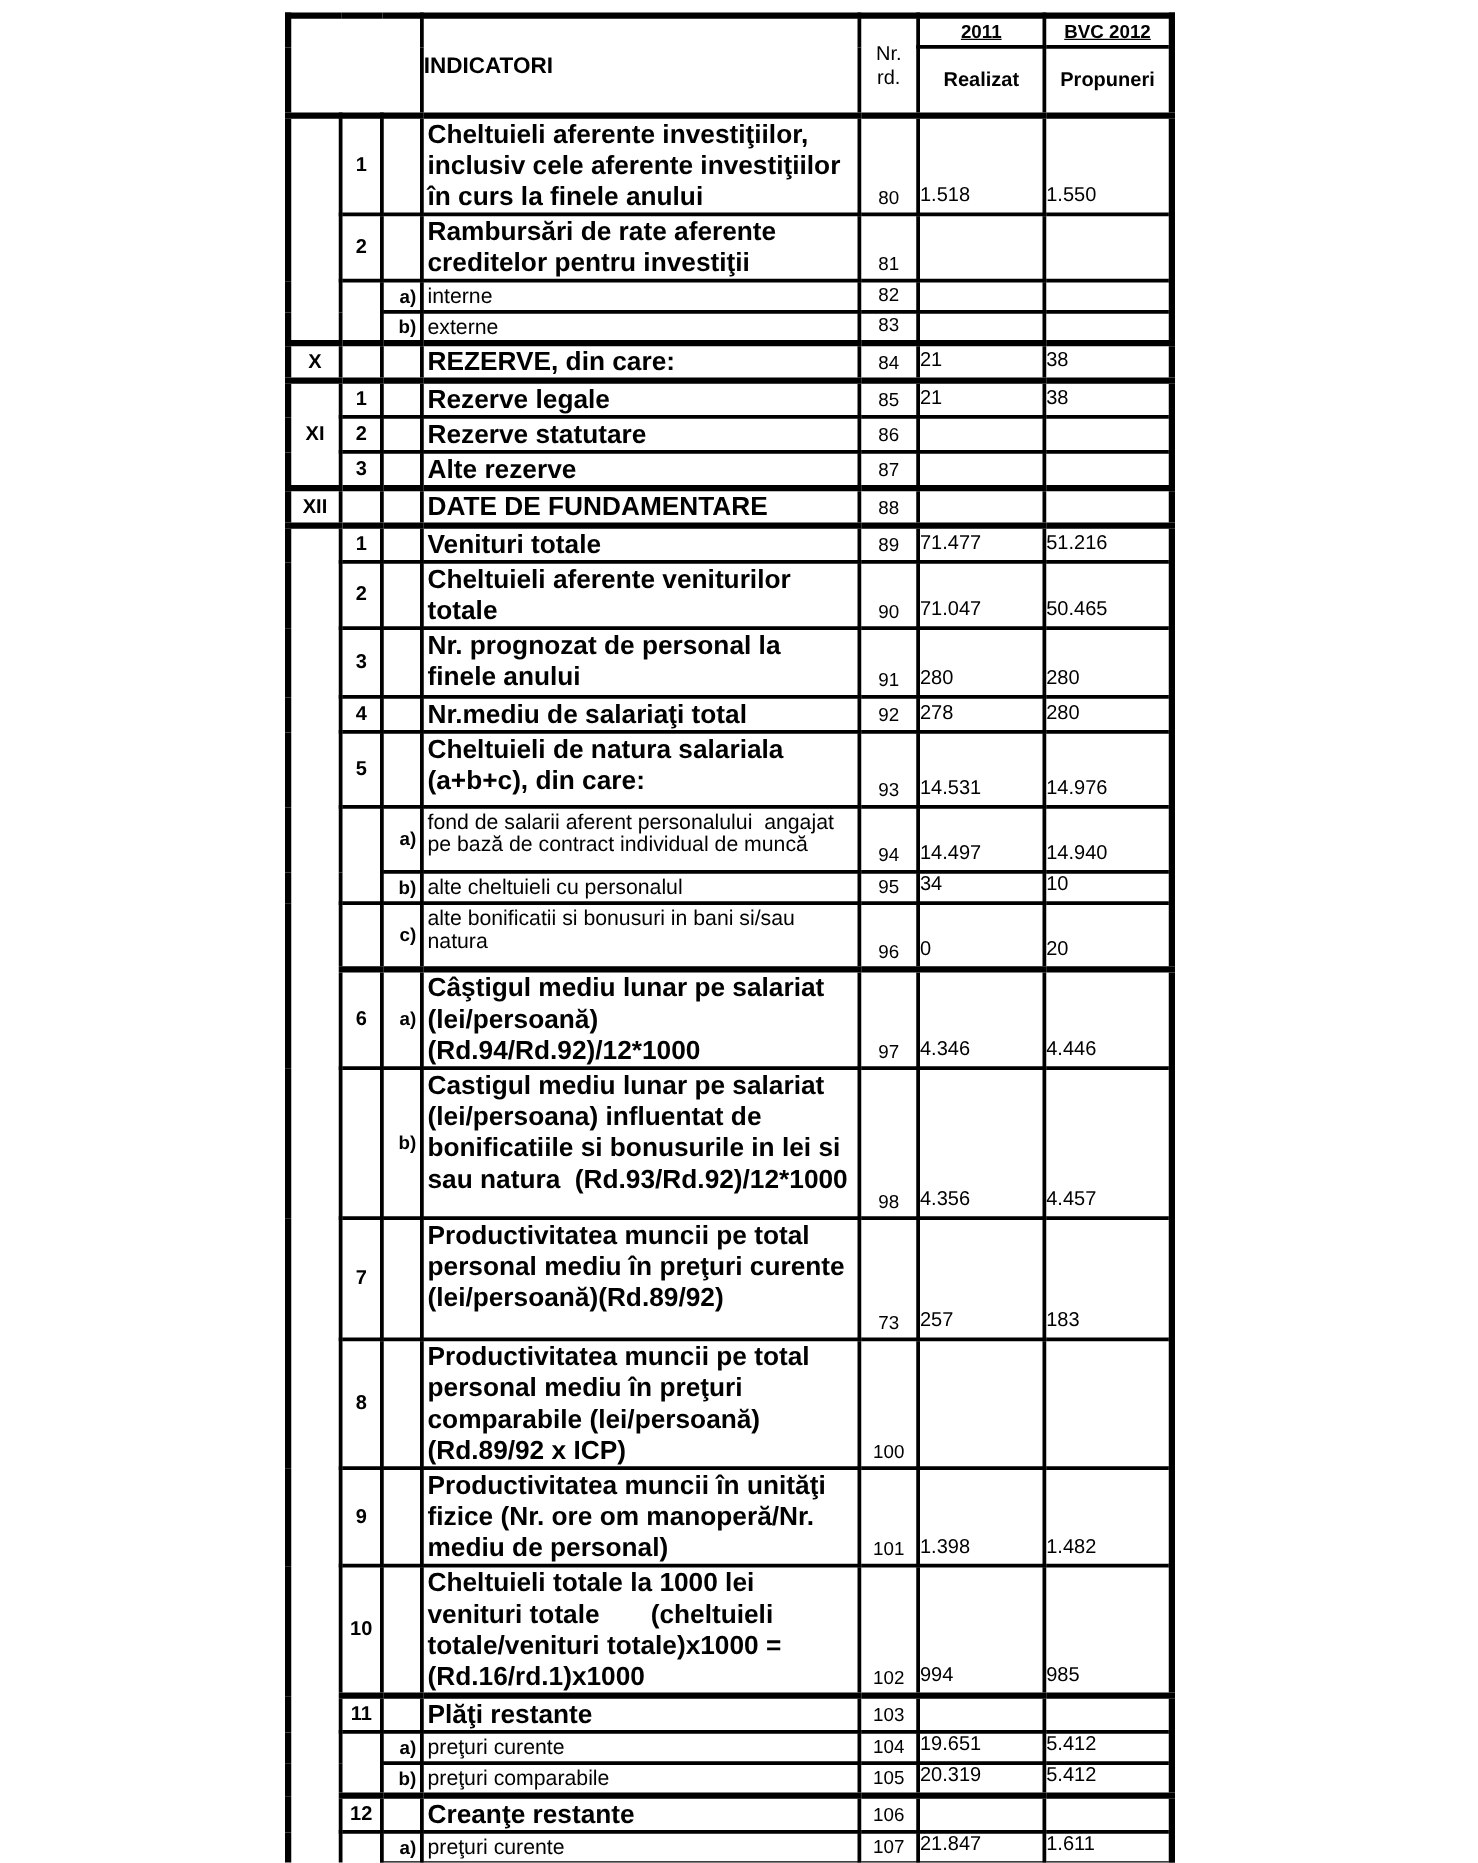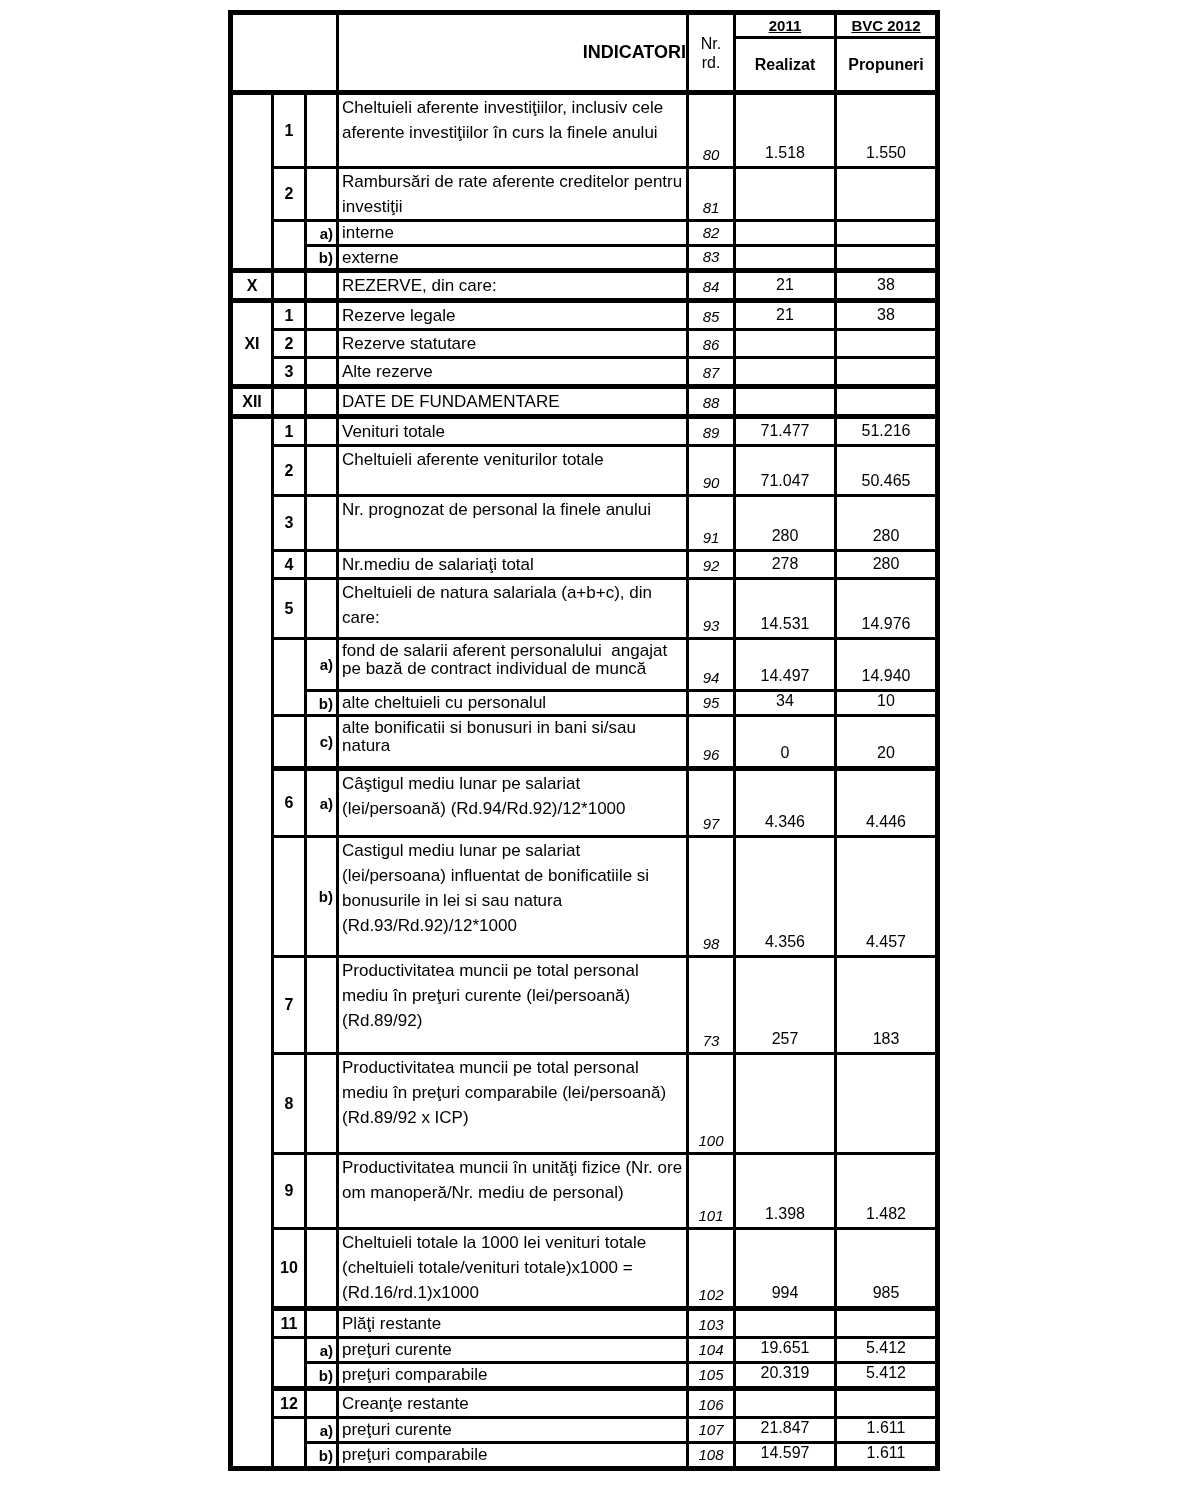--- a/index.html
+++ b/index.html
@@ -4,26 +4,26 @@
 <style>
   html,body{margin:0;padding:0;background:#ffffff;}
   body{width:1182px;height:1490px;position:relative;font-family:"Liberation Sans",sans-serif;color:#000;}
   .sheet{position:absolute;left:228px;top:10px;}
   table{border-collapse:collapse;table-layout:fixed;border:5px solid #000;}
   td{border:3px solid #000;padding:0;overflow:hidden;background:#fff;}
   
   .c-roman{text-align:center;vertical-align:middle;font-weight:bold;font-size:16px;}
   .c-num{text-align:center;vertical-align:middle;font-weight:bold;font-size:16px;}
   .c-letter{text-align:right;vertical-align:middle;font-weight:bold;font-size:15px;padding-right:3px;}
-  .c-ind{text-align:left;vertical-align:top;font-weight:normal;font-size:17px;line-height:25px;padding:0 3px;white-space:pre-wrap;}
+  .c-ind{text-align:left;vertical-align:top;font-weight:bold;font-size:21px;line-height:25px;padding:0 3px;white-space:pre-wrap;}
   .c-ind.small{font-weight:normal;font-size:17px;line-height:18px;padding-top:2px;}
-  .c-nr{text-align:center;vertical-align:bottom;font-size:15px;padding-bottom:3px;font-style:italic;}
-  .c-val{text-align:center;vertical-align:bottom;font-size:16px;padding-bottom:4px;}
+  .c-nr{text-align:center;vertical-align:bottom;font-size:15px;padding-bottom:3px;}
+  .c-val{vertical-align:bottom;font-size:16px;padding-bottom:4px;}
   
-  .h-ind{text-align:right;vertical-align:middle;font-weight:bold;font-size:18px;border-bottom-width:5px;}
+  .h-ind{text-align:left;vertical-align:middle;font-weight:bold;font-size:18px;border-bottom-width:5px;}
   .h-nr{text-align:center;vertical-align:middle;font-weight:normal;font-size:16px;line-height:19px;white-space:pre-line;border-bottom-width:5px;}
   .h-year{text-align:center;vertical-align:middle;font-weight:bold;font-size:15px;text-decoration:underline;}
   .h-sub{text-align:center;vertical-align:middle;font-weight:bold;font-size:16px;border-bottom-width:5px;}
   .h-blank{border-bottom-width:5px;}
   tr.thick td{border-top-width:5px;}
 </style>
 </head>
 <body>
 
 <div class="sheet">

